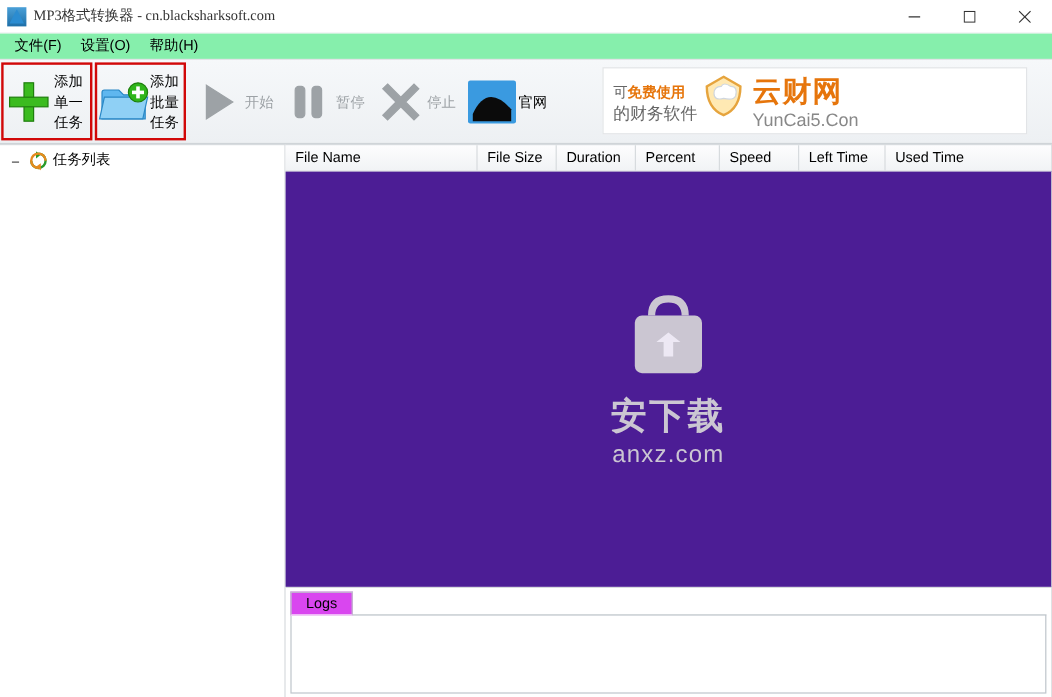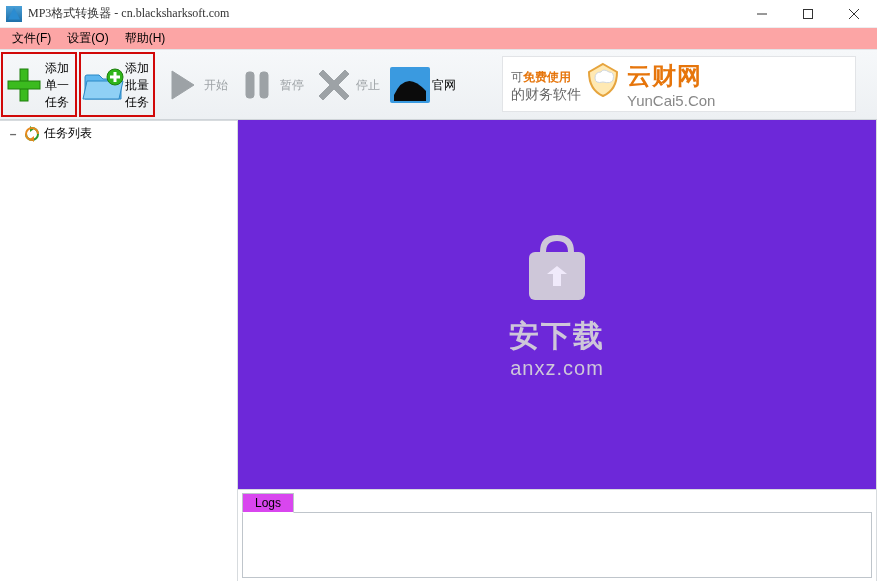--- a/index.html
+++ b/index.html
@@ -7,21 +7,21 @@
 
 
 .titlebar { height: 28px; background: #fff; border-bottom: 1px solid #eceef0; display: flex; align-items: center; }
 .titlebar .app-icon { width: 16px; height: 16px; margin: 0 6px; background: linear-gradient(180deg,#4aa0d8 0%, #1e6fa8 100%); position:relative;}
 .titlebar .app-icon::after { content:""; position:absolute; left:2px; top:2px; right:2px; bottom:2px; background:#2b8cd1; clip-path: polygon(50% 0,100% 100%,0 100%);}
 .titlebar .title { color:#333; flex:1;font-family:Liberation Serif, serif; }
 .titlebar .sysbtn { width: 46px; height: 28px; display:flex; align-items:center; justify-content:center; color:#333; }
 .titlebar .sysbtn svg { stroke:#333; }
 
 
-.menubar { height: 22px; background:#fca5a5; display:flex; align-items:center; padding: 0 4px; border-bottom:1px solid #e2e4e7;}
+.menubar { height: 22px; background:#86efac; display:flex; align-items:center; padding: 0 4px; border-bottom:1px solid #e2e4e7;}
 .menubar .item { padding: 2px 8px; color:#000; }
 
 
 .toolbar { height: 70px; background: linear-gradient(180deg,#f6f8fa 0%, #edf0f3 100%); border-bottom: 1px solid #cfd4d8; display:flex; align-items:stretch; }
 .toolbar .btn { width: 76px; display:flex; flex-direction:row; align-items:center; justify-content:center; padding: 2px 0; }
 .toolbar .btn.framed { border:2px solid #d10808; margin:2px 1px;}
 .toolbar .btn .ic { width:44px; height:40px; display:flex; align-items:center; justify-content:center; }
 .toolbar .btn .lbl { color:#000; margin-top:2px;}
 .toolbar .btn.disabled .lbl { color:#9da2a6;}
 .toolbar .btn.disabled svg * { fill:#9da2a6; stroke:#9da2a6;}
@@ -48,21 +48,21 @@
 .listheader { height:23px; background:linear-gradient(180deg,#fdfdfe 0%, #f1f3f5 100%); border:1px solid #d7dbde; border-left:none; display:flex;}
 .listheader .col { border-right:1px solid #d7dbde; padding:3px 8px; color:#000; white-space:nowrap;}
 .listheader .c0{width:160px;}
 .listheader .c1{width:66px;}
 .listheader .c2{width:66px;}
 .listheader .c3{width:70px;}
 .listheader .c4{width:66px;}
 .listheader .c5{width:72px;}
 .listheader .c6{width:80px; border-right:none;}
 
-.listbody { flex:1; background:#6d28d9; border-right:1px solid #d7dbde; position:relative;}
+.listbody { flex:1; background:#4c1d95; border-right:1px solid #d7dbde; position:relative;}
 .watermark { position:absolute; left:50%; top:50%; transform:translate(-50%,-50%); text-align:center; color:#d9d9d9; opacity:0.9;}
 .watermark .bag{width:80px;height:80px;margin:0 auto 6px;position:relative;}
 .watermark .bag svg{display:block;}
 .watermark .wm1{font-size:30px; font-weight:bold; color:#d9d9d9; letter-spacing:2px;}
 .watermark .wm2{font-size:20px; color:#d9d9d9; letter-spacing:1px;}
 
 .logs { height:92px; border-top:1px solid #d7dbde; border-right:1px solid #d7dbde; padding:2px 4px;}
 .logs .tab{display:inline-block; padding:2px 12px; border:1px solid #bfc5cb; border-bottom:1px solid #fff; background:#d946ef; position:relative; top:1px; color:#000;}
 .logs .tabstrip{border-bottom:1px solid #bfc5cb;}
 .logs .box{border:1px solid #bfc5cb; height:66px; margin-top:-1px; background:#fff;}
@@ -182,20 +182,29 @@
             <path d="M8 2 A6 6 0 1 1 2 8" fill="none" stroke="#2a9a2a" stroke-width="2"></path>
             <polygon points="6,0 10,3 6,6" fill="#2a9a2a"></polygon>
             <path d="M8 14 A6 6 0 1 1 14 8" fill="none" stroke="#e68a1e" stroke-width="2"></path>
             <polygon points="10,16 6,13 10,10" fill="#e68a1e"></polygon>
           </svg>
       </span>
       <span>任务列表</span>
     </div>
   </div>
   <div class="right">
+    <div class="listheader">
+      <div class="col c0">File Name</div>
+      <div class="col c1">File Size</div>
+      <div class="col c2">Duration</div>
+      <div class="col c3">Percent</div>
+      <div class="col c4">Speed</div>
+      <div class="col c5">Left Time</div>
+      <div class="col c6">Used Time</div>
+    </div>
     <div class="listbody">
       <div class="watermark">
         <div class="bag">
           <svg width="80" height="80">
               <path d="M26 22 Q26 8 40 8 Q54 8 54 22" fill="none" stroke="#d9d9d9" stroke-width="6"></path>
               <rect x="12" y="22" width="56" height="48" rx="6" fill="#d9d9d9"></rect>
               <path d="M40 36 L50 44 L44 44 L44 56 L36 56 L36 44 L30 44 Z" fill="#fff"></path>
             </svg>
         </div>
         <div class="wm1">安下载</div>

